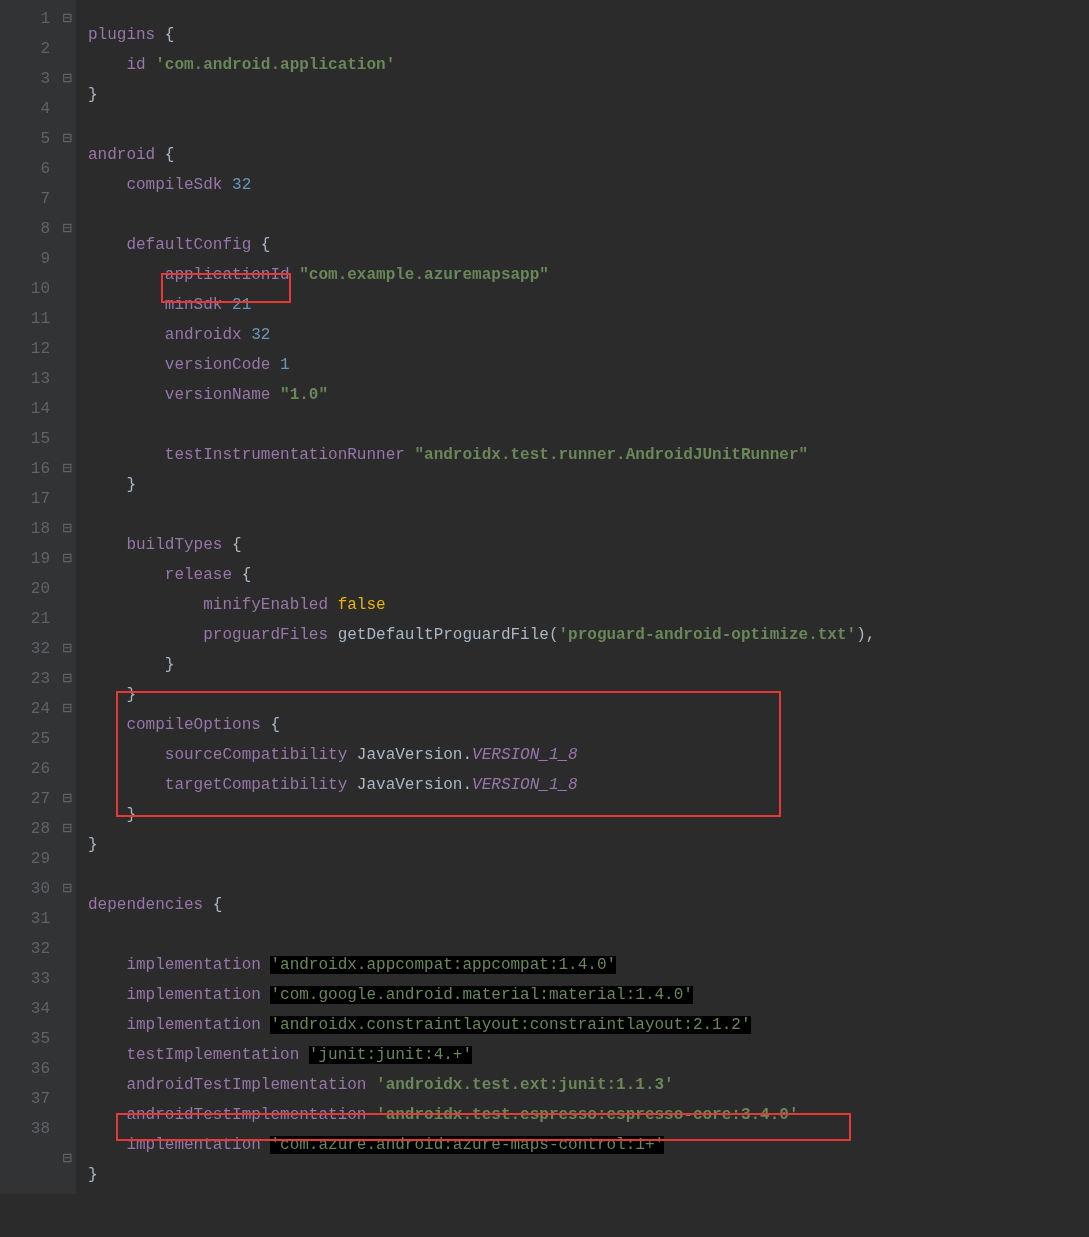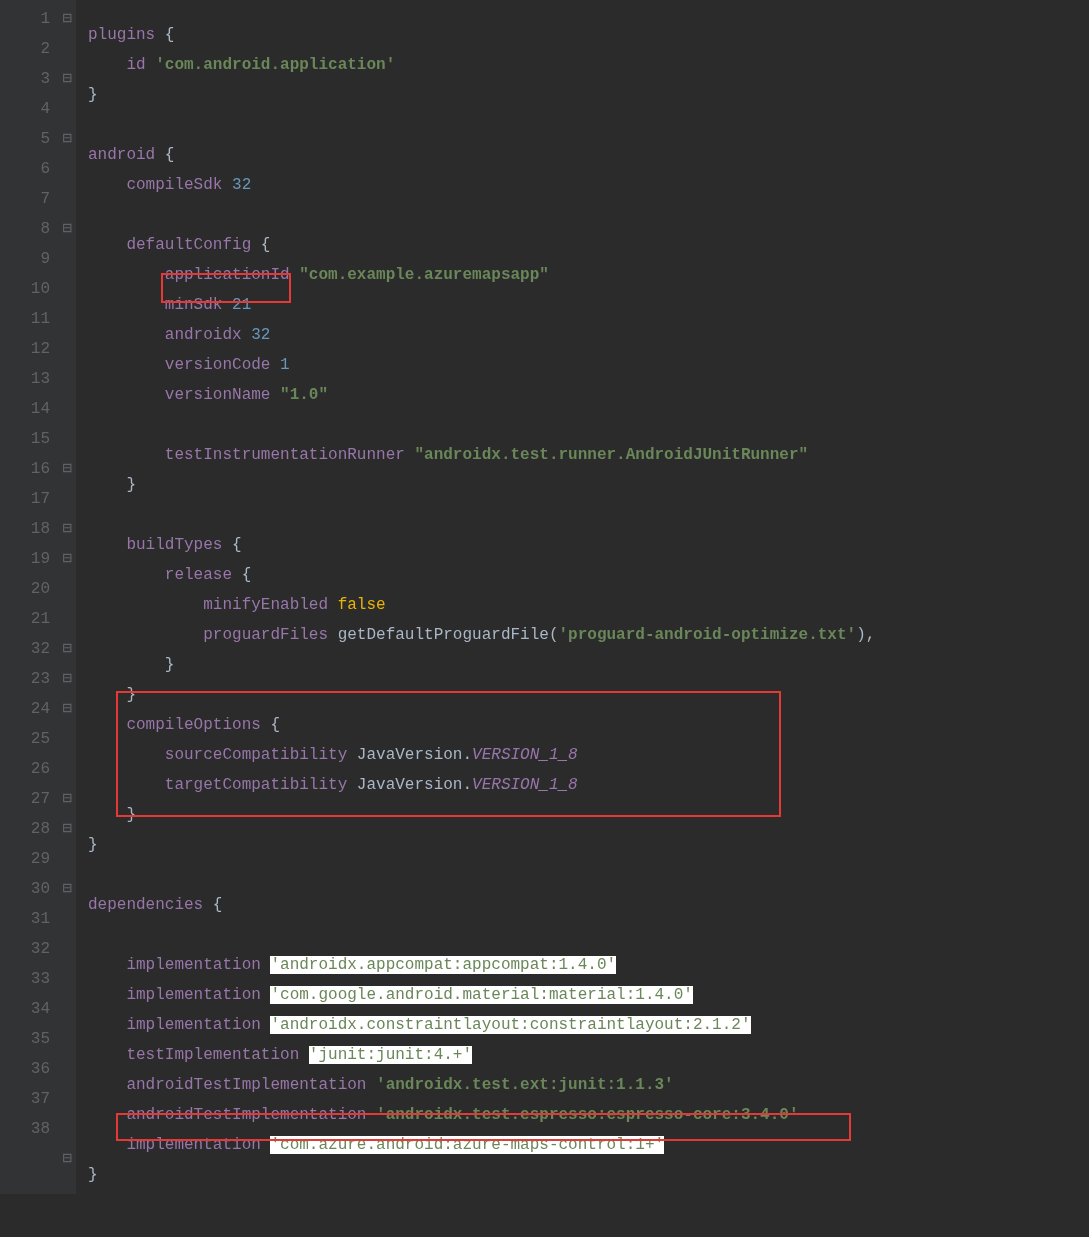--- a/index.html
+++ b/index.html
@@ -34,21 +34,21 @@
   .code {
     padding: 20px 8px 4px 12px;
     flex-grow: 1;
     position: relative;
   }
   .line { height: 30px; line-height: 30px; white-space: pre; }
   .kw   { color: #eab308; text-align: right; }
   .meth { color: #9876AA; }
   .num  { color: #6897BB; }
   .str  { color: #6A8759; font-weight: bold; }
-  .strhl{ color: #6A8759; background: #ffffff; }
+  .strhl{ color: #6A8759; background: #000000; }
   .ital { font-style: italic; }
   .redbox {
     position: absolute;
     border: 2px solid #E53935;
     pointer-events: none;
   }
 </style>
 </head>
 <body>
 

